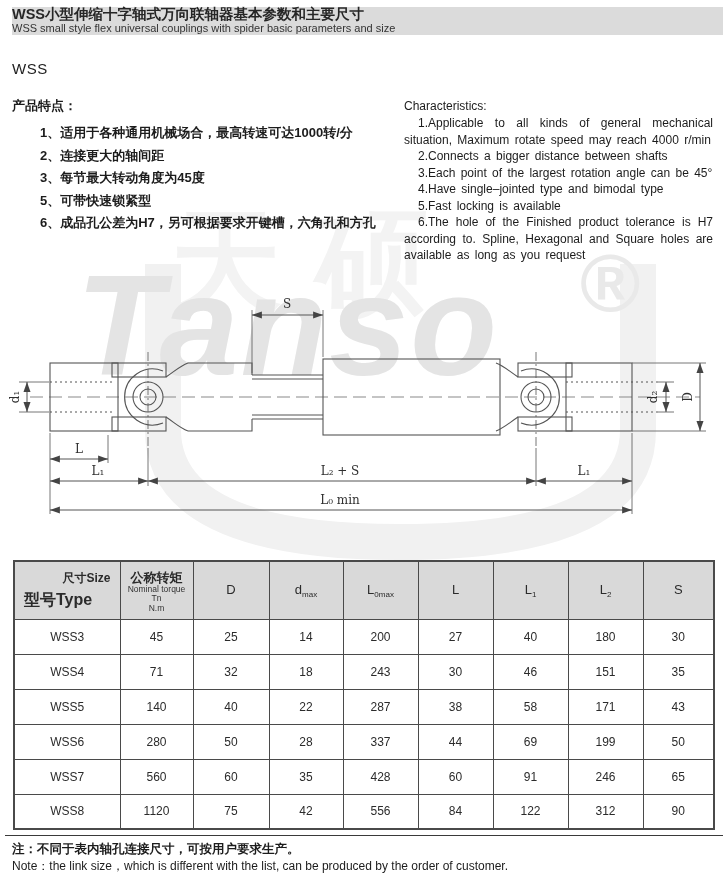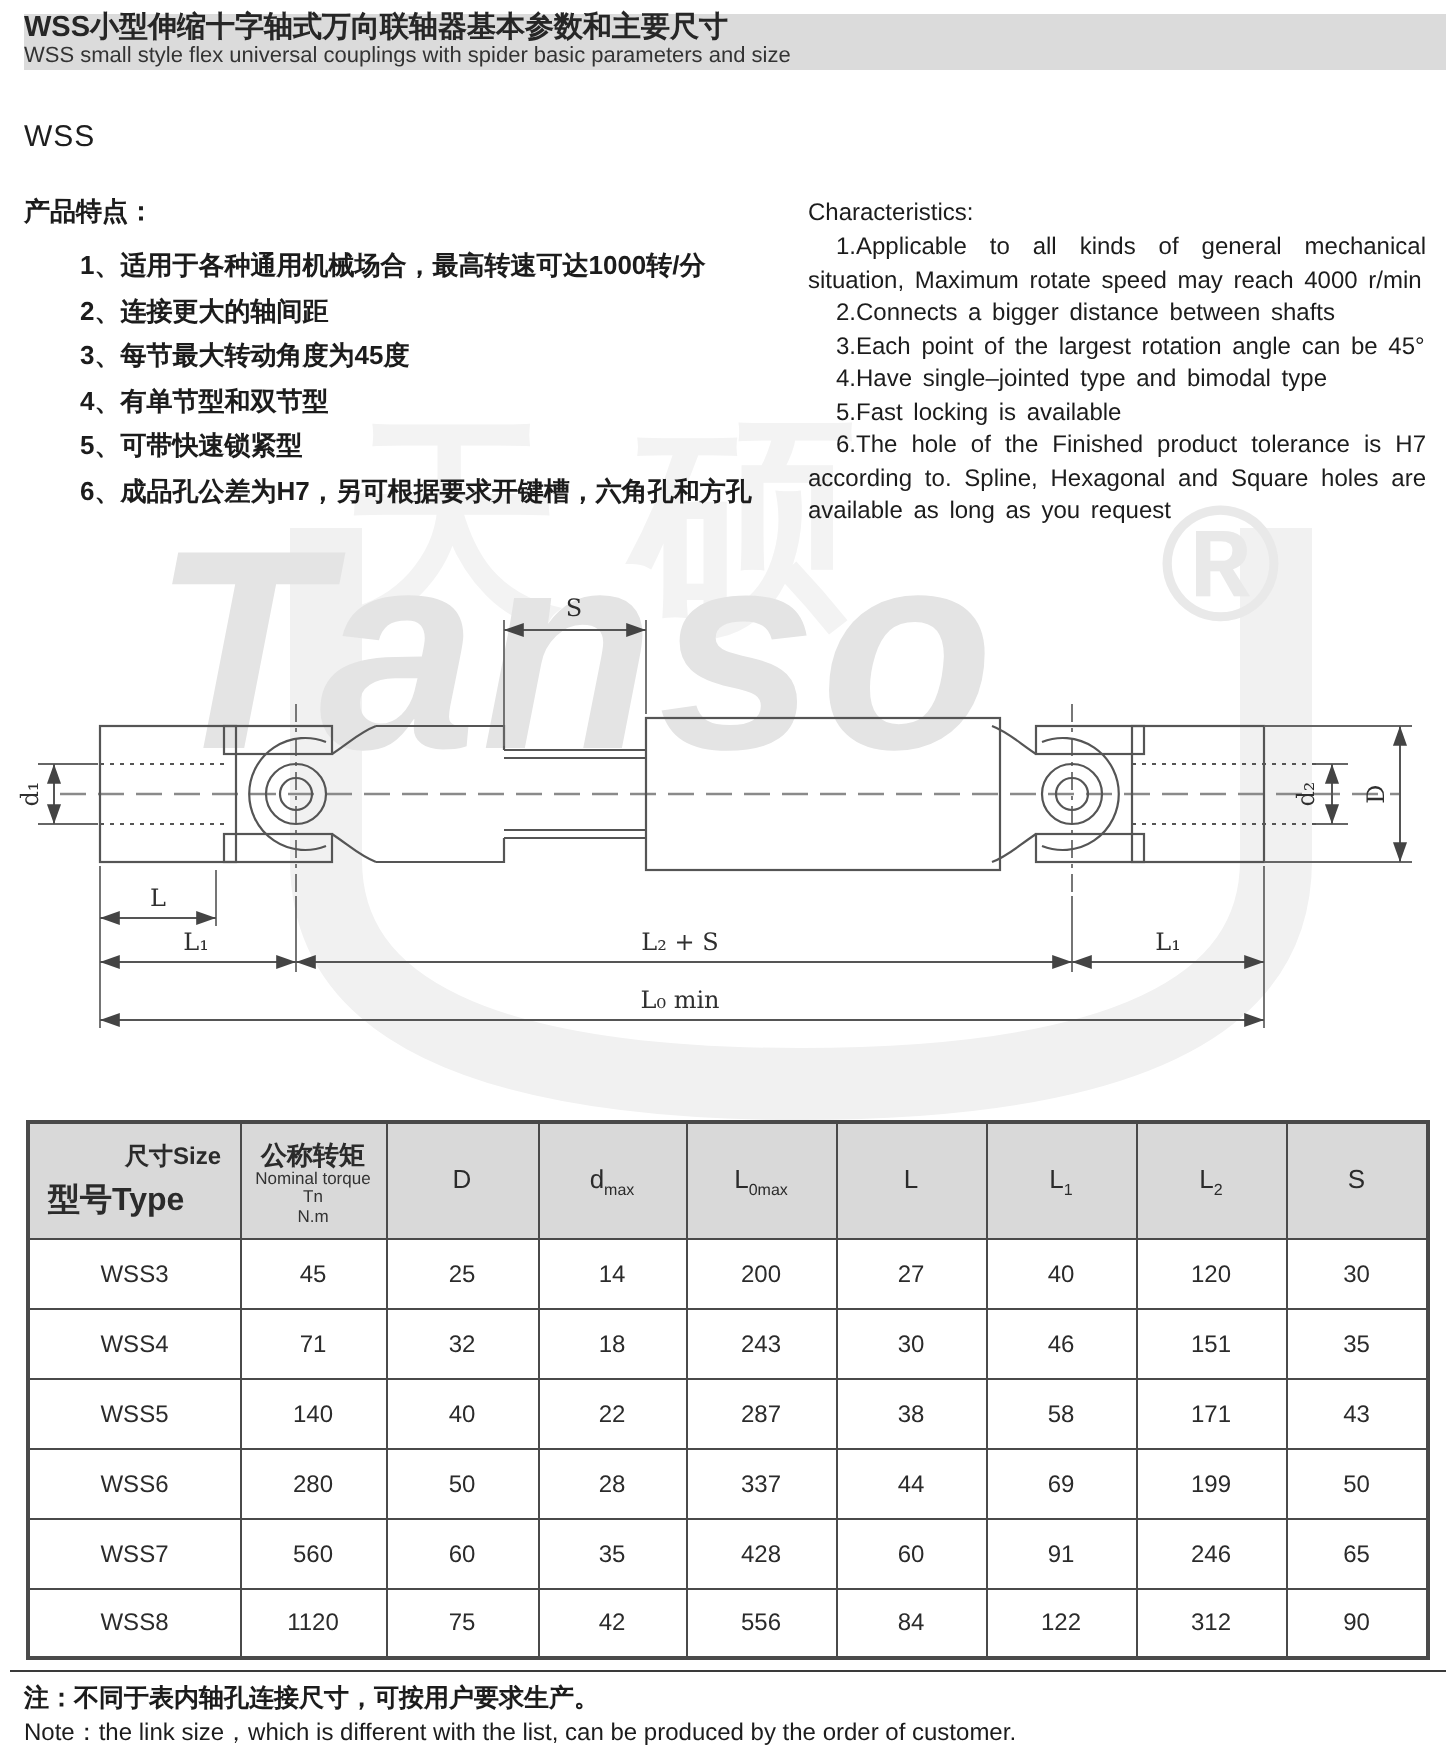--- a/index.html
+++ b/index.html
@@ -75,21 +75,20 @@
   <div class="title-cn">WSS小型伸缩十字轴式万向联轴器基本参数和主要尺寸</div>
   <div class="title-en">WSS small style flex universal couplings with spider basic parameters and size</div>
 </div>
 <div class="series-label">WSS</div>
 
 <div class="features">
   <div class="features-title">产品特点：</div>
   <div class="feature-item">1、适用于各种通用机械场合，最高转速可达1000转/分</div>
   <div class="feature-item">2、连接更大的轴间距</div>
   <div class="feature-item">3、每节最大转动角度为45度</div>
-  <div class="feature-item">4、有单节型和双节型</div>
   <div class="feature-item">5、可带快速锁紧型</div>
   <div class="feature-item">6、成品孔公差为H7，另可根据要求开键槽，六角孔和方孔</div>
 </div>
 
 <div class="chars">
   <div class="chars-title">Characteristics:</div>
   <p>1.Applicable to all kinds of general mechanical situation, Maximum rotate speed may reach 4000 r/min</p>
   <p>2.Connects a bigger distance between shafts</p>
   <p>3.Each point of the largest rotation angle can be 45°</p>
   <p>4.Have single–jointed type and bimodal type</p>
@@ -233,21 +232,21 @@
   </thead>
   <tbody>
     <tr>
         <td>WSS3</td>
         <td>45</td>
         <td>25</td>
         <td>14</td>
         <td>200</td>
         <td>27</td>
         <td>40</td>
-        <td>120</td>
+        <td>180</td>
         <td>30</td>
       </tr>
     <tr>
         <td>WSS4</td>
         <td>71</td>
         <td>32</td>
         <td>18</td>
         <td>243</td>
         <td>30</td>
         <td>46</td>

